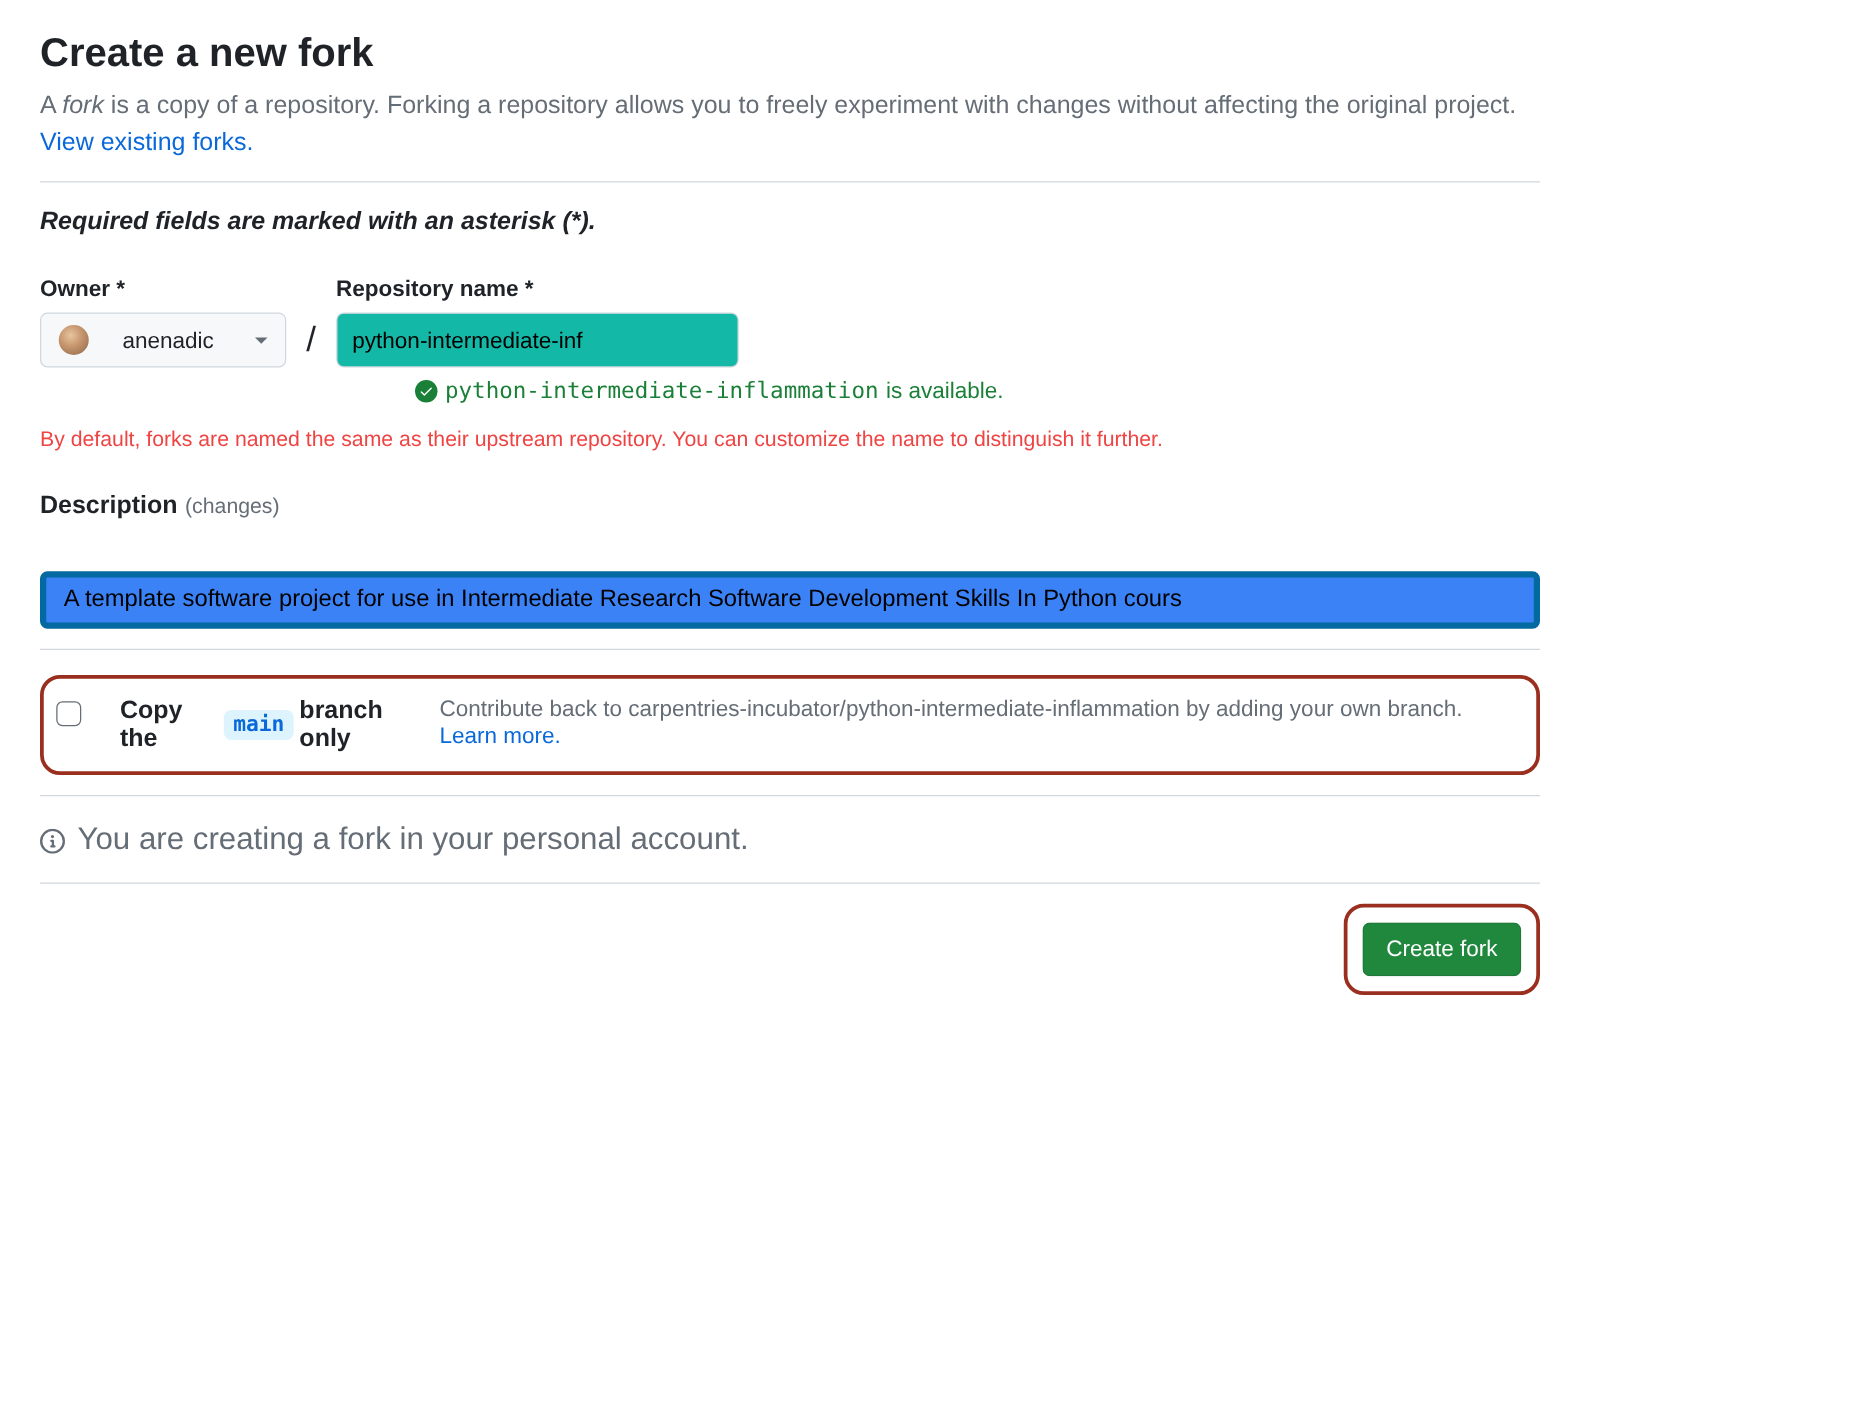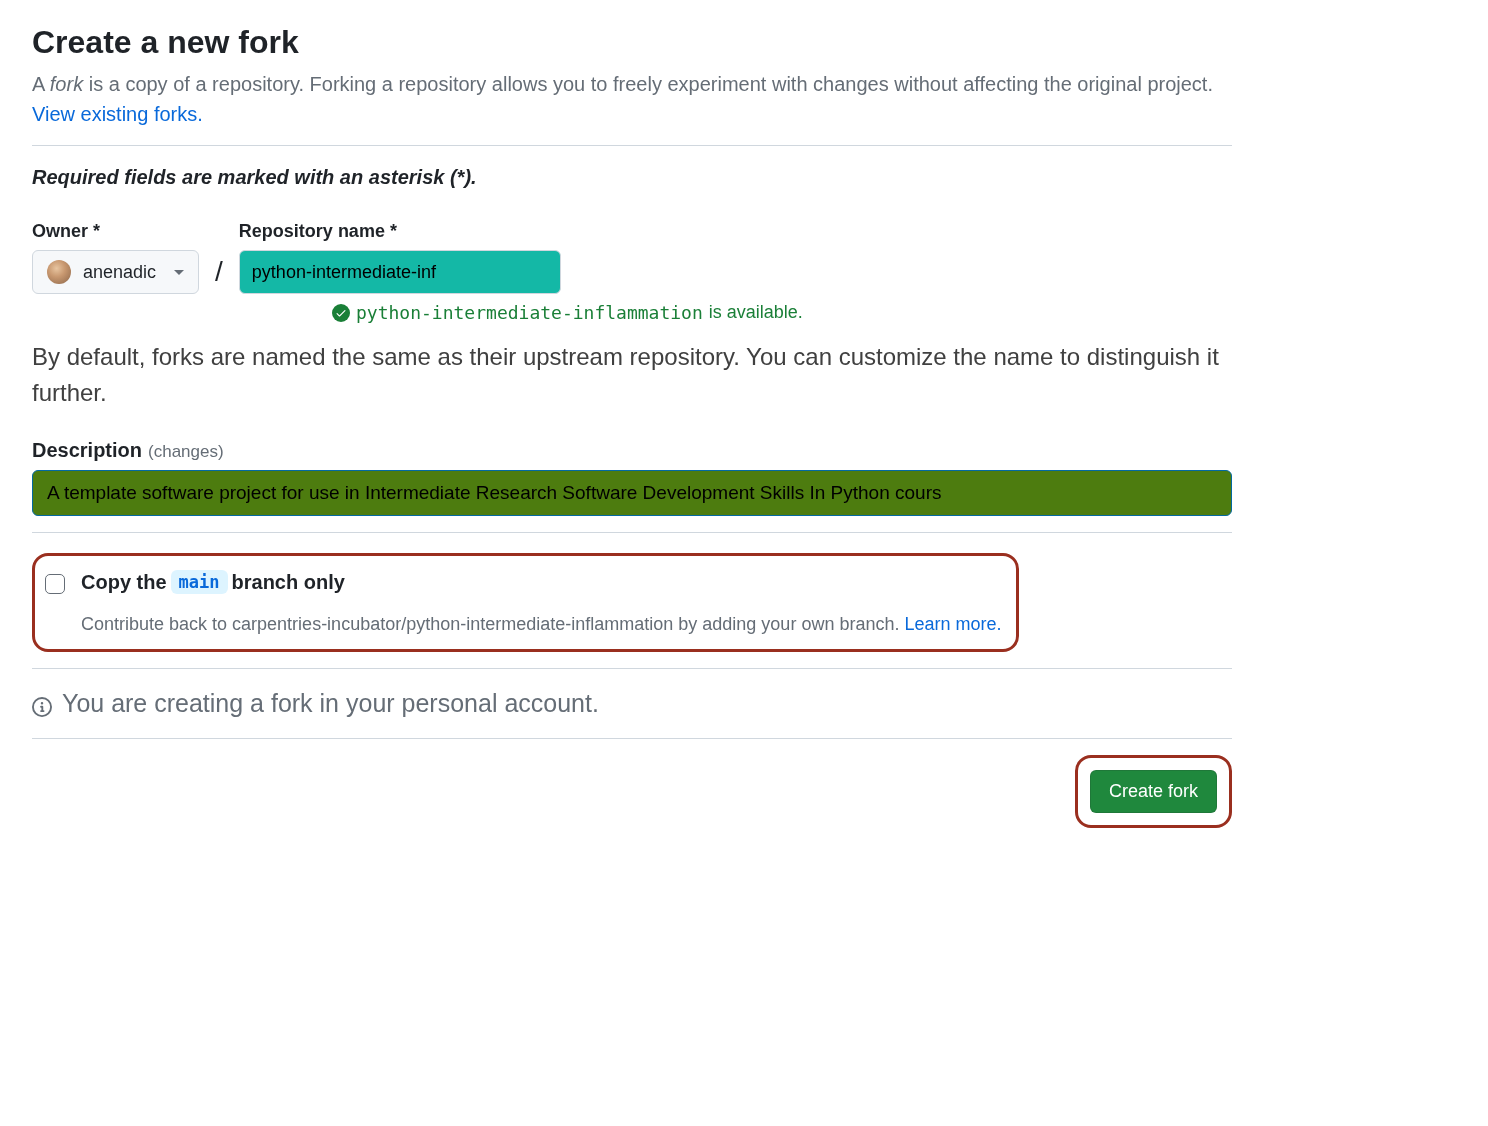--- a/index.html
+++ b/index.html
@@ -55,21 +55,21 @@
       flex-direction: column;
     }
     .form-label {
       font-size: 18px;
       font-weight: 600;
       margin-bottom: 8px;
     }
     .owner-select {
       display: flex;
       align-items: center;
-      gap: 12px;
+      gap: 27px;
       padding: 8px 14px;
       border: 1px solid #d0d7de;
       border-radius: 6px;
       background: #f6f8fa;
       font-size: 18px;
       cursor: pointer;
       height: 44px;
     }
     .avatar {
       width: 24px;
@@ -127,50 +127,51 @@
     .availability-name {
       color: #1a7f37;
       font-family: ui-monospace, SFMono-Regular, "SF Mono", Menlo, Consolas, monospace;
       font-size: 18px;
     }
     .availability-status {
       color: #1a7f37;
       font-size: 18px;
     }
     .help-text {
-      font-size: 24px;
-      color: #404040;
+      font-size: 17px;
+      color: #ef4444;
       margin: 16px 0 28px 0;
       line-height: 1.5;
     }
     .description-label {
       display: flex;
       align-items: baseline;
       gap: 6px;
       margin-bottom: 8px;
     }
     .description-label .main-label {
       font-size: 20px;
       font-weight: 600;
     }
     .description-label .optional {
       font-size: 17px;
       color: #656d76;
     }
     .description-input {
       width: 100%;
       padding: 10px 14px;
-      border: 1px solid #0369a1;
+      border: 5px solid #0369a1;
       border-radius: 6px;
       font-size: 19px;
       height: 46px;
-      background: #4d7c0f;
+      background: #3b82f6;
       overflow: hidden;
       white-space: nowrap;
       text-overflow: clip;
+      margin-top: 33px;
     }
     .copy-section {
       border: 3px solid #9a2f1f;
       border-radius: 16px;
       padding: 14px 14px 14px 10px;
       margin: 20px 0 16px 0;
       display: flex;
       align-items: flex-start;
       gap: 16px;
       width: fit-content;
@@ -181,22 +182,23 @@
       height: 20px;
       border: 1.5px solid #656d76;
       border-radius: 5px;
       background: #ffffff;
       flex-shrink: 0;
       margin-top: 4px;
       cursor: pointer;
     }
     .copy-content {
       display: flex;
-      flex-direction: column;
-      gap: 20px;
+      flex-direction: row;
+      gap: 8px;
+      margin-left: 15px;
     }
     .copy-title {
       font-size: 20px;
       font-weight: 600;
       display: flex;
       align-items: center;
       gap: 4px;
     }
     .branch-badge {
       background: #ddf4ff;

